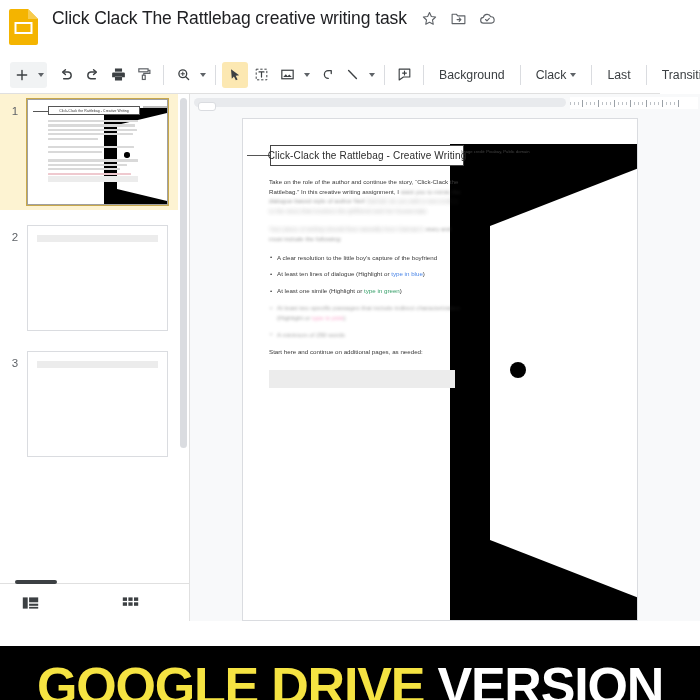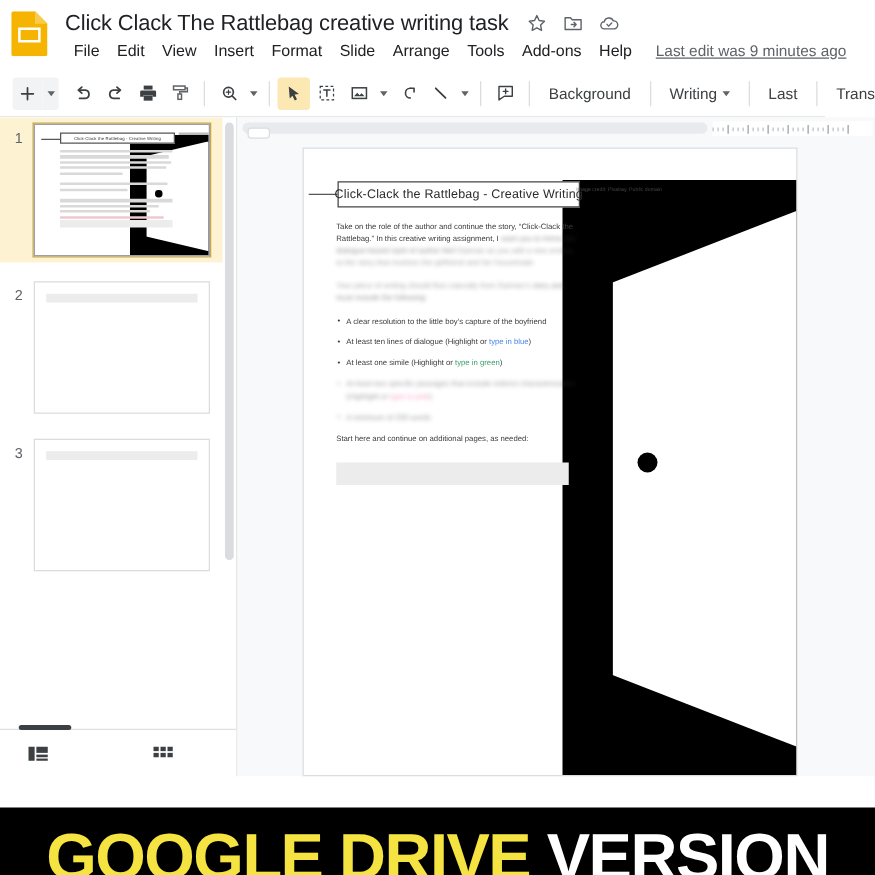--- a/index.html
+++ b/index.html
@@ -197,33 +197,20 @@
           <path d="M3 6h6l2 2.2h10v11H3z" fill="none" stroke="#5f6368" stroke-width="1.6" stroke-linejoin="round"></path>
           <path d="M10 13.5h5M13 11l2.4 2.5L13 16" fill="none" stroke="#5f6368" stroke-width="1.6" stroke-linecap="round" stroke-linejoin="round"></path>
         </svg>
         <svg class="ticon" viewBox="0 0 24 24">
           <path d="M6.5 18.5a4 4 0 0 1 -.3 -8 5.4 5.4 0 0 1 10.3 -1 3.7 3.7 0 0 1 .8 9z" fill="none" stroke="#5f6368" stroke-width="1.6" stroke-linejoin="round"></path>
           <path d="M9.3 13.4l1.9 2 3.4 -3.6" fill="none" stroke="#5f6368" stroke-width="1.6" stroke-linecap="round" stroke-linejoin="round"></path>
         </svg>
       </div>
     </div>
 
-    <div class="menubar">
-      <div class="menu-item">File</div>
-      <div class="menu-item">Edit</div>
-      <div class="menu-item">View</div>
-      <div class="menu-item">Insert</div>
-      <div class="menu-item">Format</div>
-      <div class="menu-item">Slide</div>
-      <div class="menu-item">Arrange</div>
-      <div class="menu-item">Tools</div>
-      <div class="menu-item">Add-ons</div>
-      <div class="menu-item">Help</div>
-      <div class="lastedit">Last edit was 9 minutes ago</div>
-    </div>
   </div>
 
   <div class="toolbar">
 
     <div class="tb-btn newslide">
       <svg class="ic" width="16" height="16" viewBox="0 0 24 24">
         <path d="M12 5v14M5 12h14" stroke="#3c4043" stroke-width="2.1" stroke-linecap="round"></path>
       </svg>
     </div>
     <div class="tb-caret onbg">
@@ -316,21 +303,21 @@
         <path d="M4.5 4.5h15v11h-9l-6 4.2z" fill="none" stroke="#3c4043" stroke-width="1.6" stroke-linejoin="round"></path>
         <path d="M12 7.3v5.4M9.3 10h5.4" stroke="#3c4043" stroke-width="1.6" stroke-linecap="round"></path>
       </svg>
     </div>
 
     <div class="tb-sep"></div>
 
     <div class="tb-text">Background</div>
     <div class="tb-sep"></div>
     <div class="tb-text">
-      <span>Writing</span>
+      <span>Clack</span>
       <span class="caret"></span>
     </div>
     <div class="tb-sep"></div>
     <div class="tb-text">Last</div>
     <div class="tb-sep"></div>
     <div class="tb-text">Transition</div>
   </div>
 
   <div class="main">
 

